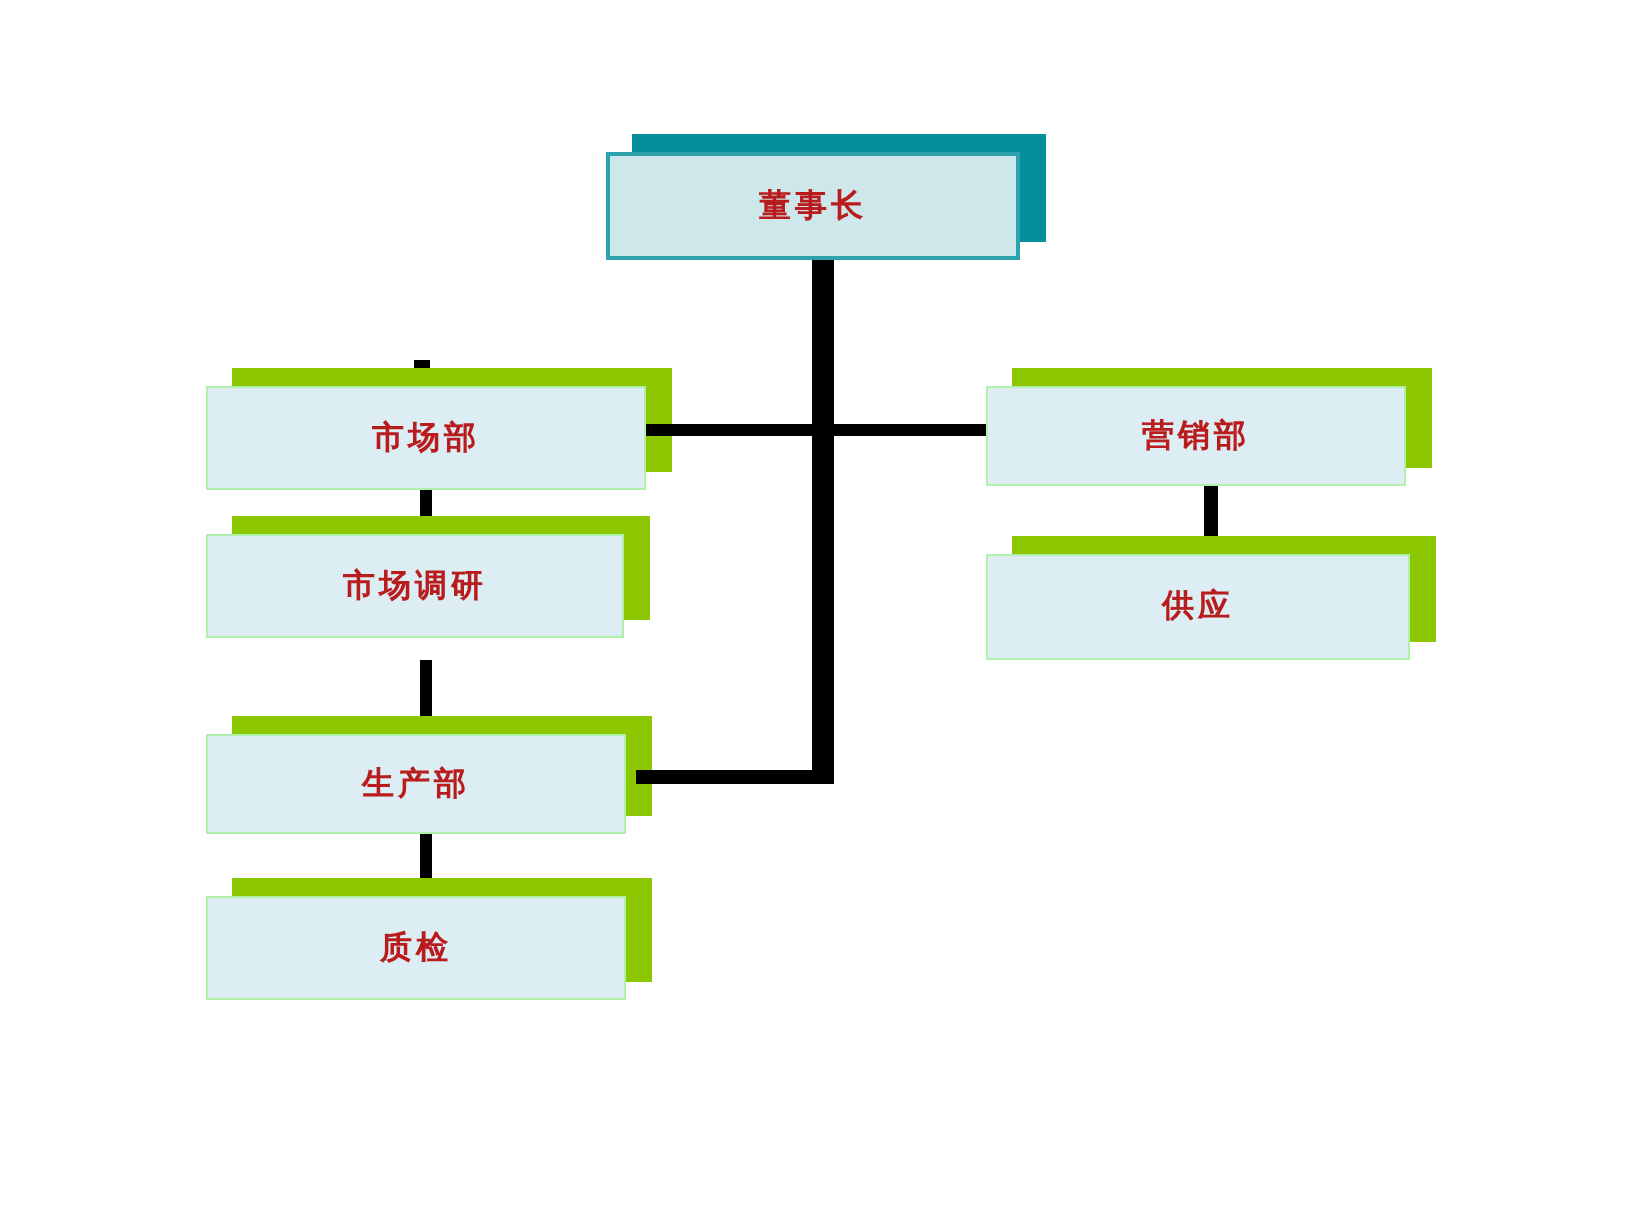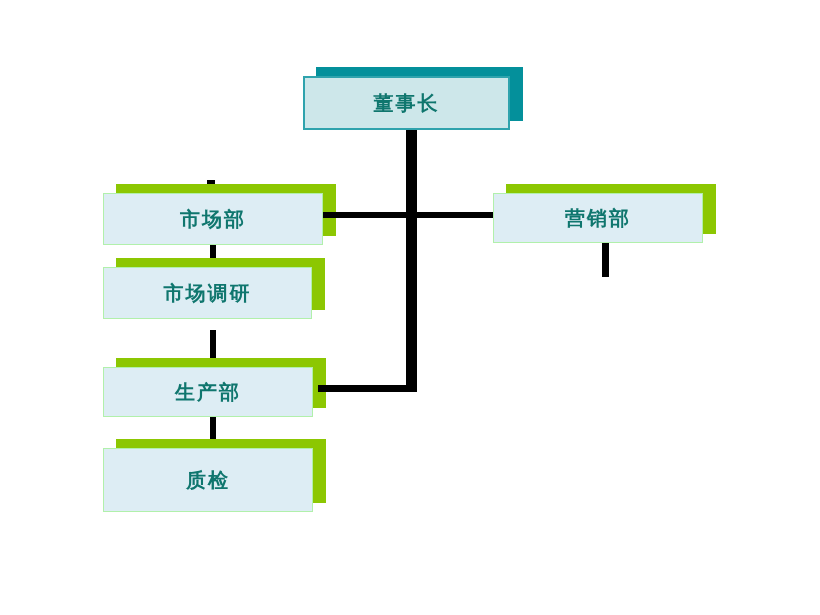--- a/index.html
+++ b/index.html
@@ -38,40 +38,40 @@
     align-items: center;
     justify-content: center;
     z-index: 4;
     box-sizing: border-box;
   }
   .node-box.top {
     background: var(--top-fill);
     border: 2px solid var(--top-border);
   }
   .node-label {
-    font-size: 20px;
+    font-size: 16px;
     font-weight: bold;
-    color: #0f766e;
+    color: #b91c1c;
     letter-spacing: 2px;
     white-space: nowrap;
   }
   .line {
     position: absolute;
     background: var(--connector);
     z-index: 1;
   }
   .line.over { z-index: 3; }
 
   
   #n-chairman   { left: 303px; top: 76px;  width: 207px; height: 54px; }
   #n-marketing  { left: 103px; top: 193px; width: 209px; height: 52px; padding-left: 11px; }
   #n-sales      { left: 493px; top: 193px; width: 210px; height: 50px; font-family: Liberation Serif, serif; }
   #n-research   { left: 103px; top: 267px; width: 209px; height: 52px; }
   #n-production { left: 103px; top: 367px; width: 210px; height: 50px; }
-  #n-quality    { left: 103px; top: 448px; width: 210px; height: 64px; font-family: Liberation Mono, monospace; }
+  #n-quality    { left: 103px; top: 448px; width: 210px; height: 52px; font-family: Liberation Mono, monospace; }
   #n-supply     { left: 493px; top: 277px; width: 212px; height: 53px; }
 
   #l-main-vertical       { left: 406px; top: 130px; width: 11px;  height: 262px; }
   #l-cross-horizontal    { left: 322px; top: 212px; width: 172px; height: 6px; }
   #l-elbow-horizontal    { left: 318px; top: 385px; width: 99px;  height: 7px; }
   #l-marketing-research  { left: 210px; top: 245px; width: 6px;   height: 33px; }
   #l-research-production { left: 210px; top: 330px; width: 6px;   height: 37px; }
   #l-production-quality  { left: 210px; top: 417px; width: 6px;   height: 31px; }
   #l-sales-supply        { left: 602px; top: 243px; width: 7px;   height: 34px; }
   #l-tick-above-marketing{ left: 207px; top: 180px; width: 8px;   height: 4px; }
@@ -126,14 +126,20 @@
     </div>
   </div>
 
   <div class="node-wrap" id="n-quality">
     <div class="node-shadow"></div>
     <div class="node-box">
       <span class="node-label">质检</span>
     </div>
   </div>
 
+  <div class="node-wrap" id="n-supply">
+    <div class="node-shadow"></div>
+    <div class="node-box">
+      <span class="node-label">供应</span>
+    </div>
+  </div>
 
 </div>
 
 </body></html>

